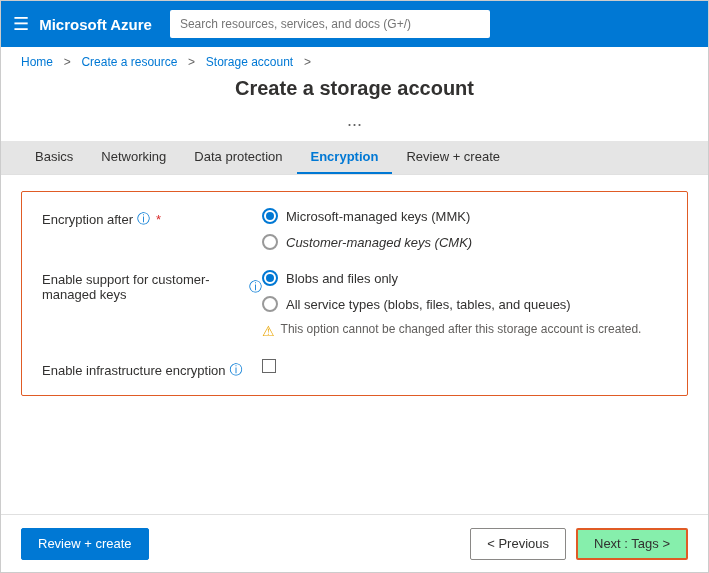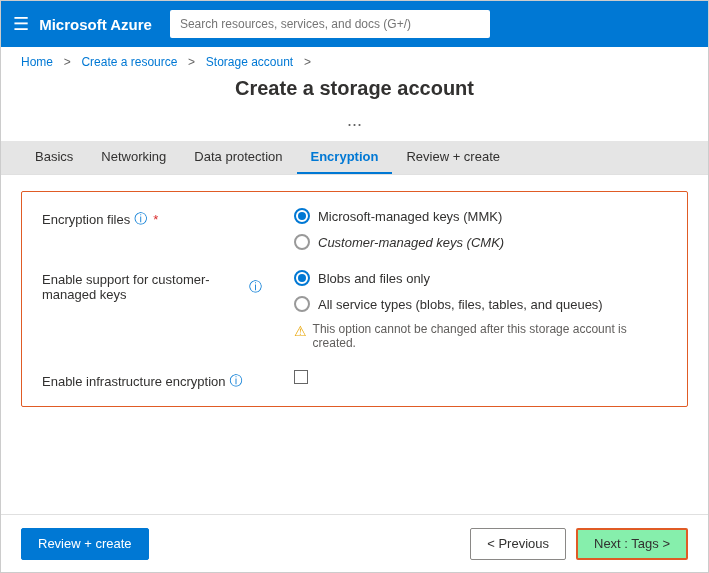--- a/index.html
+++ b/index.html
@@ -32,21 +32,21 @@
 
     
     .section-box { border: 1.5px solid #e05b25; border-radius: 2px; padding: 16px 20px; }
 
     .form-row { display: flex; align-items: flex-start; margin-bottom: 20px; }
     .form-row:last-child { margin-bottom: 0; }
     .form-label-col { width: 220px; flex-shrink: 0; }
     .form-label { font-size: 13px; color: #323130; display: flex; align-items: center; gap: 4px; padding-top: 2px; }
     .form-label .info-icon { color: #0078d4; font-size: 13px; cursor: pointer; }
     .required { color: #d92b2b; margin-left: 2px; }
-    .form-controls { flex: 1; margin-left: 32px; }
+    .form-controls { flex: 1; }
 
     .radio-option { display: flex; align-items: center; gap: 8px; margin-bottom: 10px; cursor: pointer; }
     .radio-option:last-child { margin-bottom: 0; font-style: italic; }
     .radio-outer { width: 16px; height: 16px; border-radius: 50%; border: 2px solid #0078d4; display: flex; align-items: center; justify-content: center; background: #fff; flex-shrink: 0; }
     .radio-inner { width: 8px; height: 8px; border-radius: 50%; background: #0078d4; }
     .radio-outer.empty { border: 2px solid #999; }
     .radio-label { font-size: 13px; color: #323130; }
 
     .warning-row { display: flex; align-items: flex-start; gap: 6px; margin-top: 6px; }
     .warning-icon { color: #e8a400; font-size: 14px; margin-top: 1px; flex-shrink: 0; }
@@ -95,21 +95,21 @@
     <div class="tab active">Encryption</div>
     <div class="tab">Review + create</div>
   </div>
 
   <div class="main-content">
     <div class="section-box">
 
       <div class="form-row">
         <div class="form-label-col">
           <div class="form-label">
-            <span>Encryption files</span>
+            <span>Encryption after</span>
             <span class="info-icon">ⓘ</span>
             <span class="required">*</span>
           </div>
         </div>
         <div class="form-controls">
           <label class="radio-option">
             <div class="radio-outer">
               <div class="radio-inner"></div>
             </div>
             <span class="radio-label">Microsoft-managed keys (MMK)</span>

